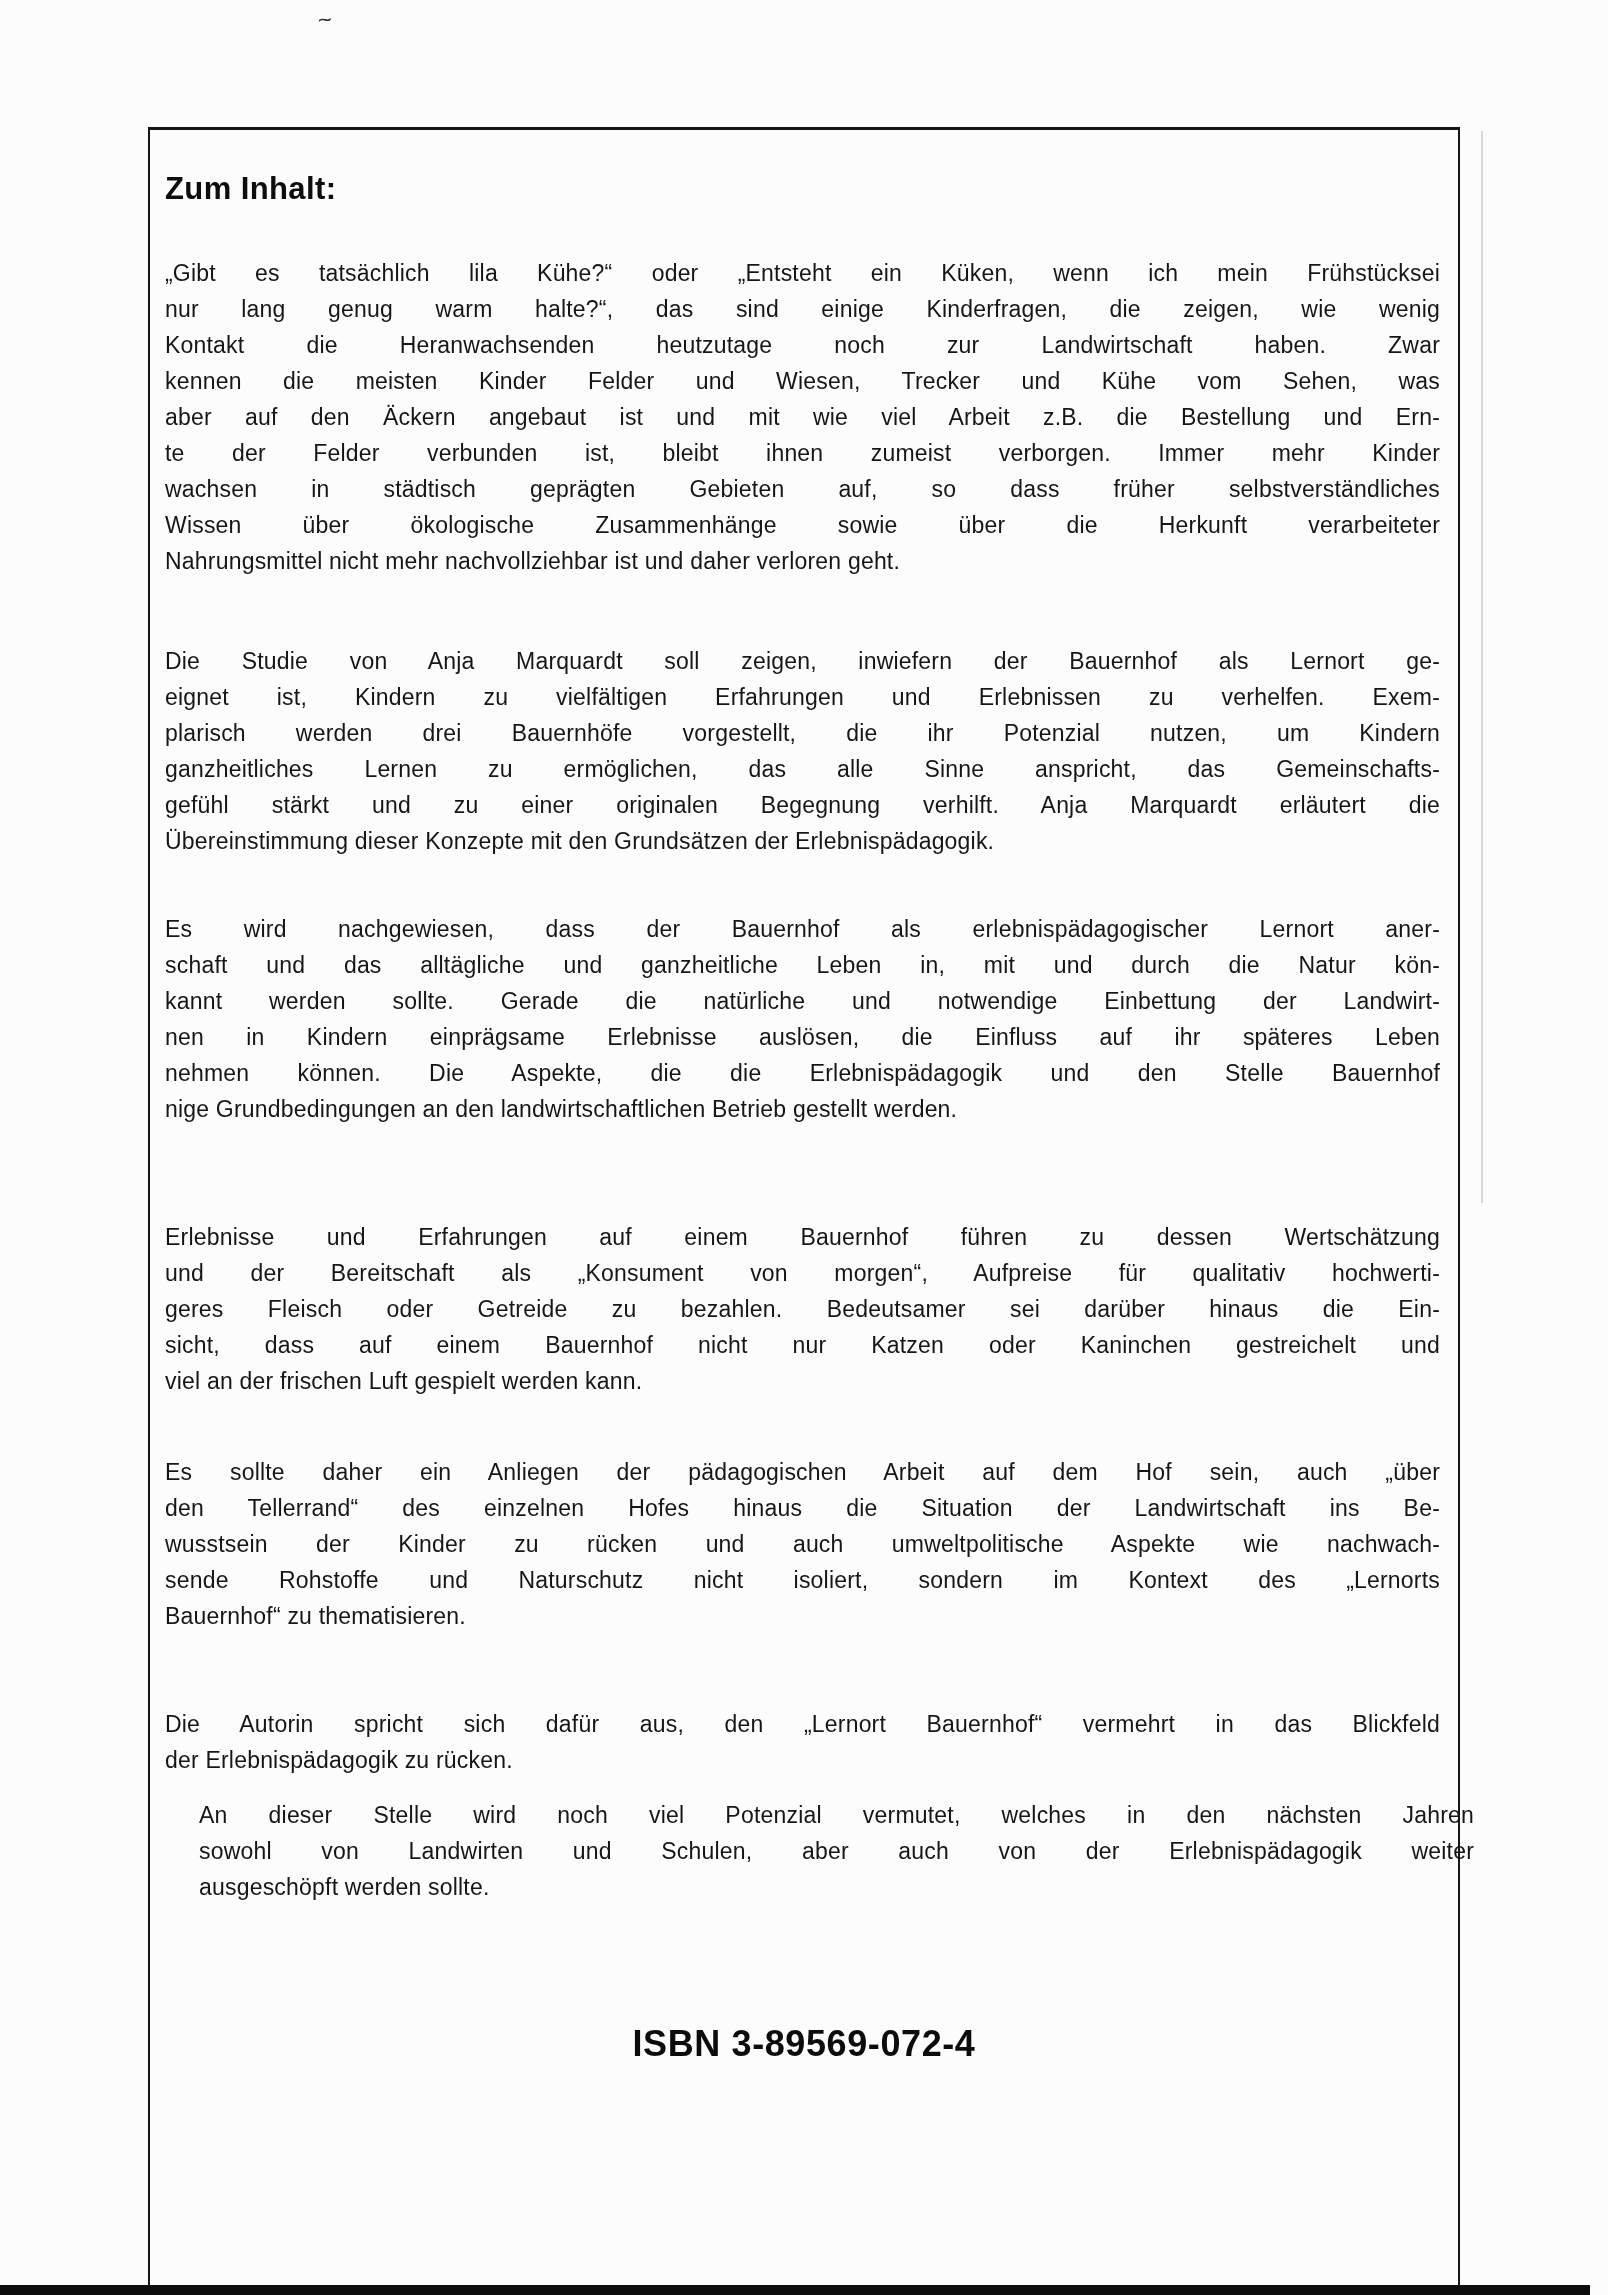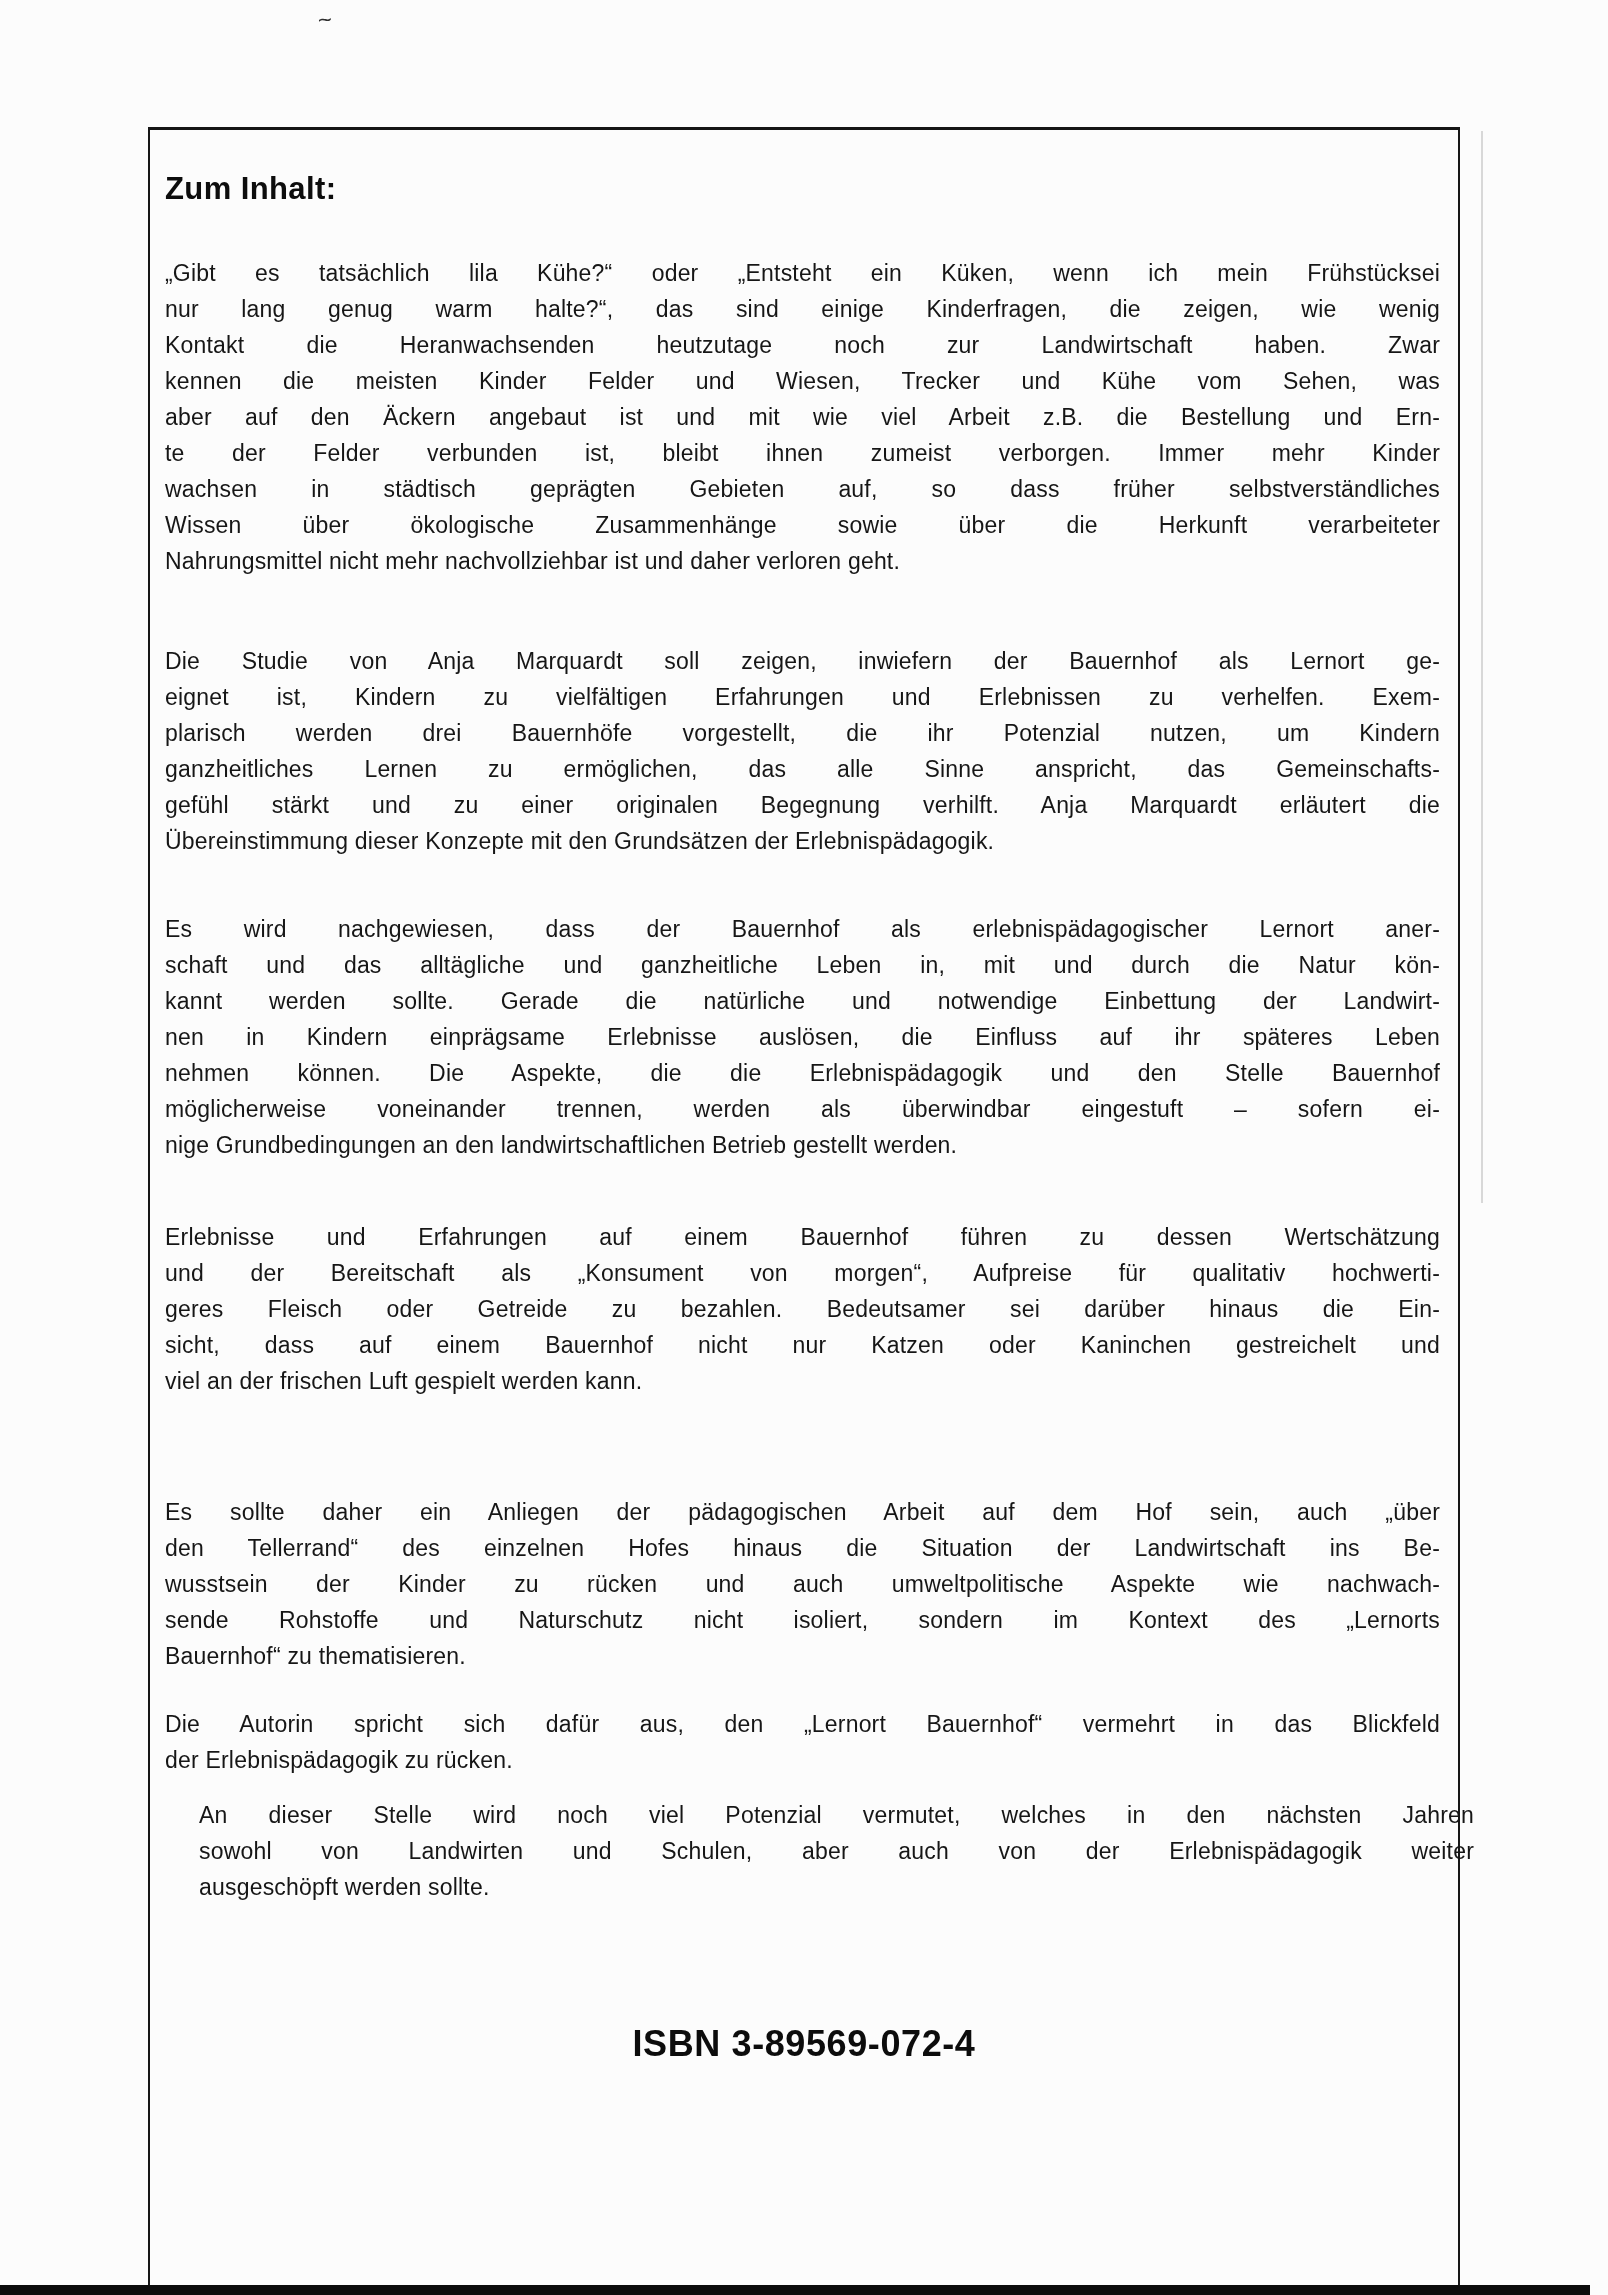--- a/index.html
+++ b/index.html
@@ -87,31 +87,30 @@
           <div class="line">ganzheitliches Lernen zu ermöglichen, das alle Sinne anspricht, das Gemeinschafts-</div>
           <div class="line">gefühl stärkt und zu einer originalen Begegnung verhilft. Anja Marquardt erläutert die</div>
           <div class="line last">Übereinstimmung dieser Konzepte mit den Grundsätzen der Erlebnispädagogik.</div>
         </div>
         <div class="para" style="top: 781px;">
           <div class="line">Es wird nachgewiesen, dass der Bauernhof als erlebnispädagogischer Lernort aner-</div>
           <div class="line">schaft und das alltägliche und ganzheitliche Leben in, mit und durch die Natur kön-</div>
           <div class="line">kannt werden sollte. Gerade die natürliche und notwendige Einbettung der Landwirt-</div>
           <div class="line">nen in Kindern einprägsame Erlebnisse auslösen, die Einfluss auf ihr späteres Leben</div>
           <div class="line">nehmen können. Die Aspekte, die die Erlebnispädagogik und den Stelle Bauernhof</div>
-          <div class="line">möglicherweise voneinander trennen, werden als überwindbar eingestuft – sofern ei-</div>
           <div class="line last">nige Grundbedingungen an den landwirtschaftlichen Betrieb gestellt werden.</div>
         </div>
         <div class="para" style="top: 1089px;">
           <div class="line">Erlebnisse und Erfahrungen auf einem Bauernhof führen zu dessen Wertschätzung</div>
           <div class="line">und der Bereitschaft als „Konsument von morgen“, Aufpreise für qualitativ hochwerti-</div>
           <div class="line">geres Fleisch oder Getreide zu bezahlen. Bedeutsamer sei darüber hinaus die Ein-</div>
           <div class="line">sicht, dass auf einem Bauernhof nicht nur Katzen oder Kaninchen gestreichelt und</div>
           <div class="line last">viel an der frischen Luft gespielt werden kann.</div>
         </div>
-        <div class="para" style="top: 1324px; margin-top: 40px;">
+        <div class="para" style="top: 1324px;">
           <div class="line">Es sollte daher ein Anliegen der pädagogischen Arbeit auf dem Hof sein, auch „über</div>
           <div class="line">den Tellerrand“ des einzelnen Hofes hinaus die Situation der Landwirtschaft ins Be-</div>
           <div class="line">wusstsein der Kinder zu rücken und auch umweltpolitische Aspekte wie nachwach-</div>
           <div class="line">sende Rohstoffe und Naturschutz nicht isoliert, sondern im Kontext des „Lernorts</div>
           <div class="line last">Bauernhof“ zu thematisieren.</div>
         </div>
         <div class="para" style="top: 1552px; margin-top: 24px;">
           <div class="line">Die Autorin spricht sich dafür aus, den „Lernort Bauernhof“ vermehrt in das Blickfeld</div>
           <div class="line last">der Erlebnispädagogik zu rücken.</div>
         </div>

